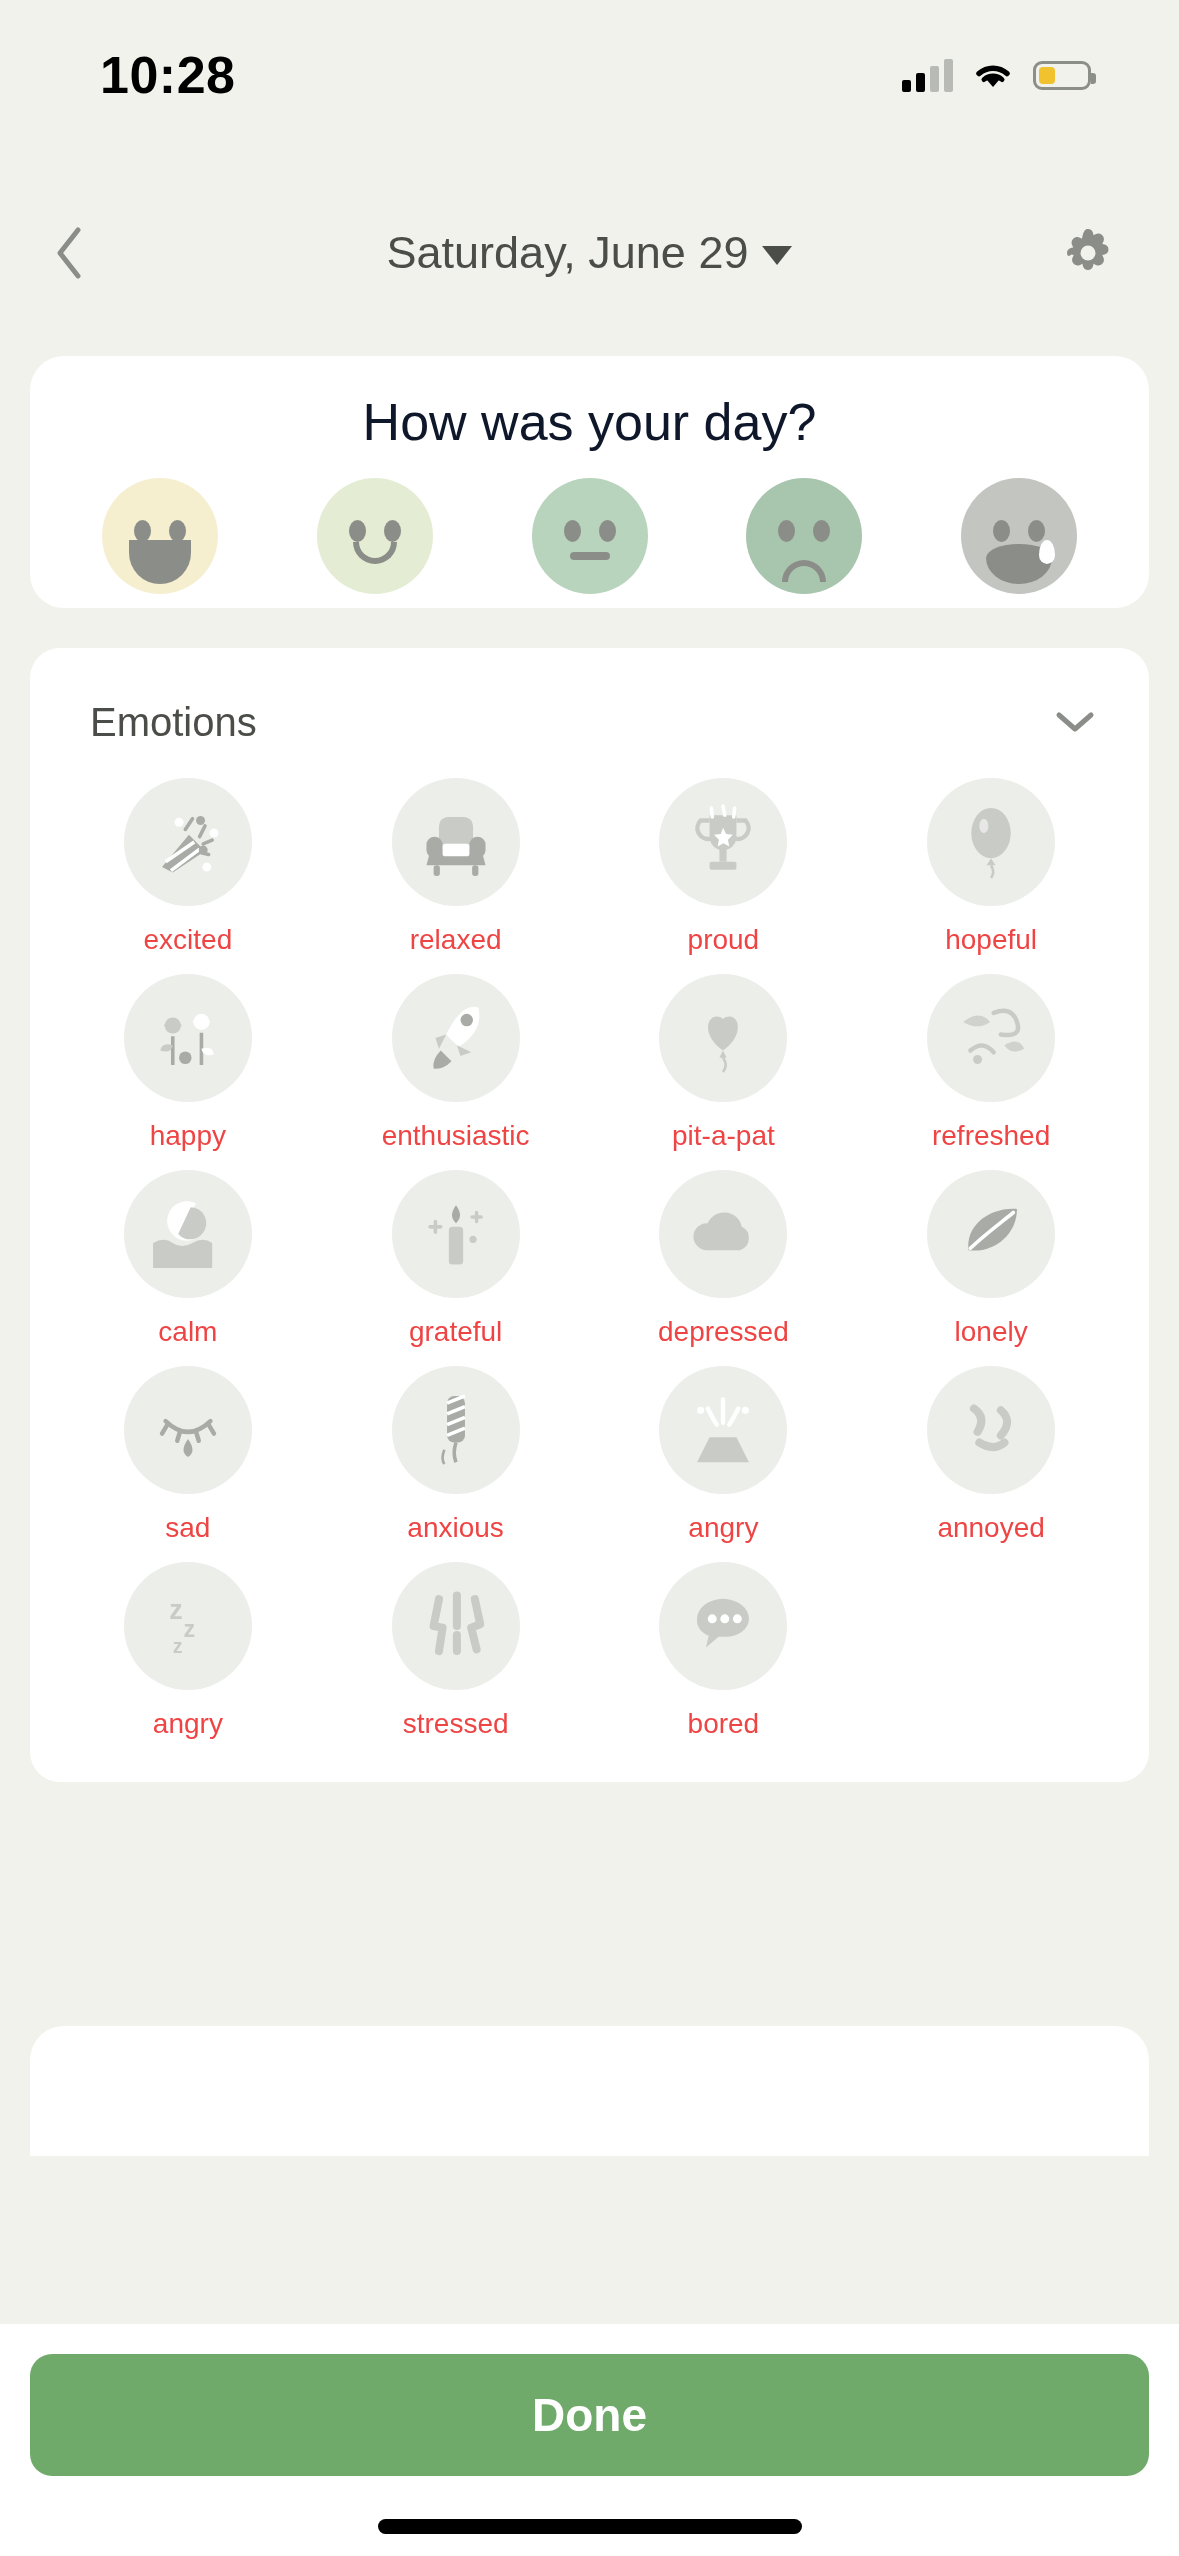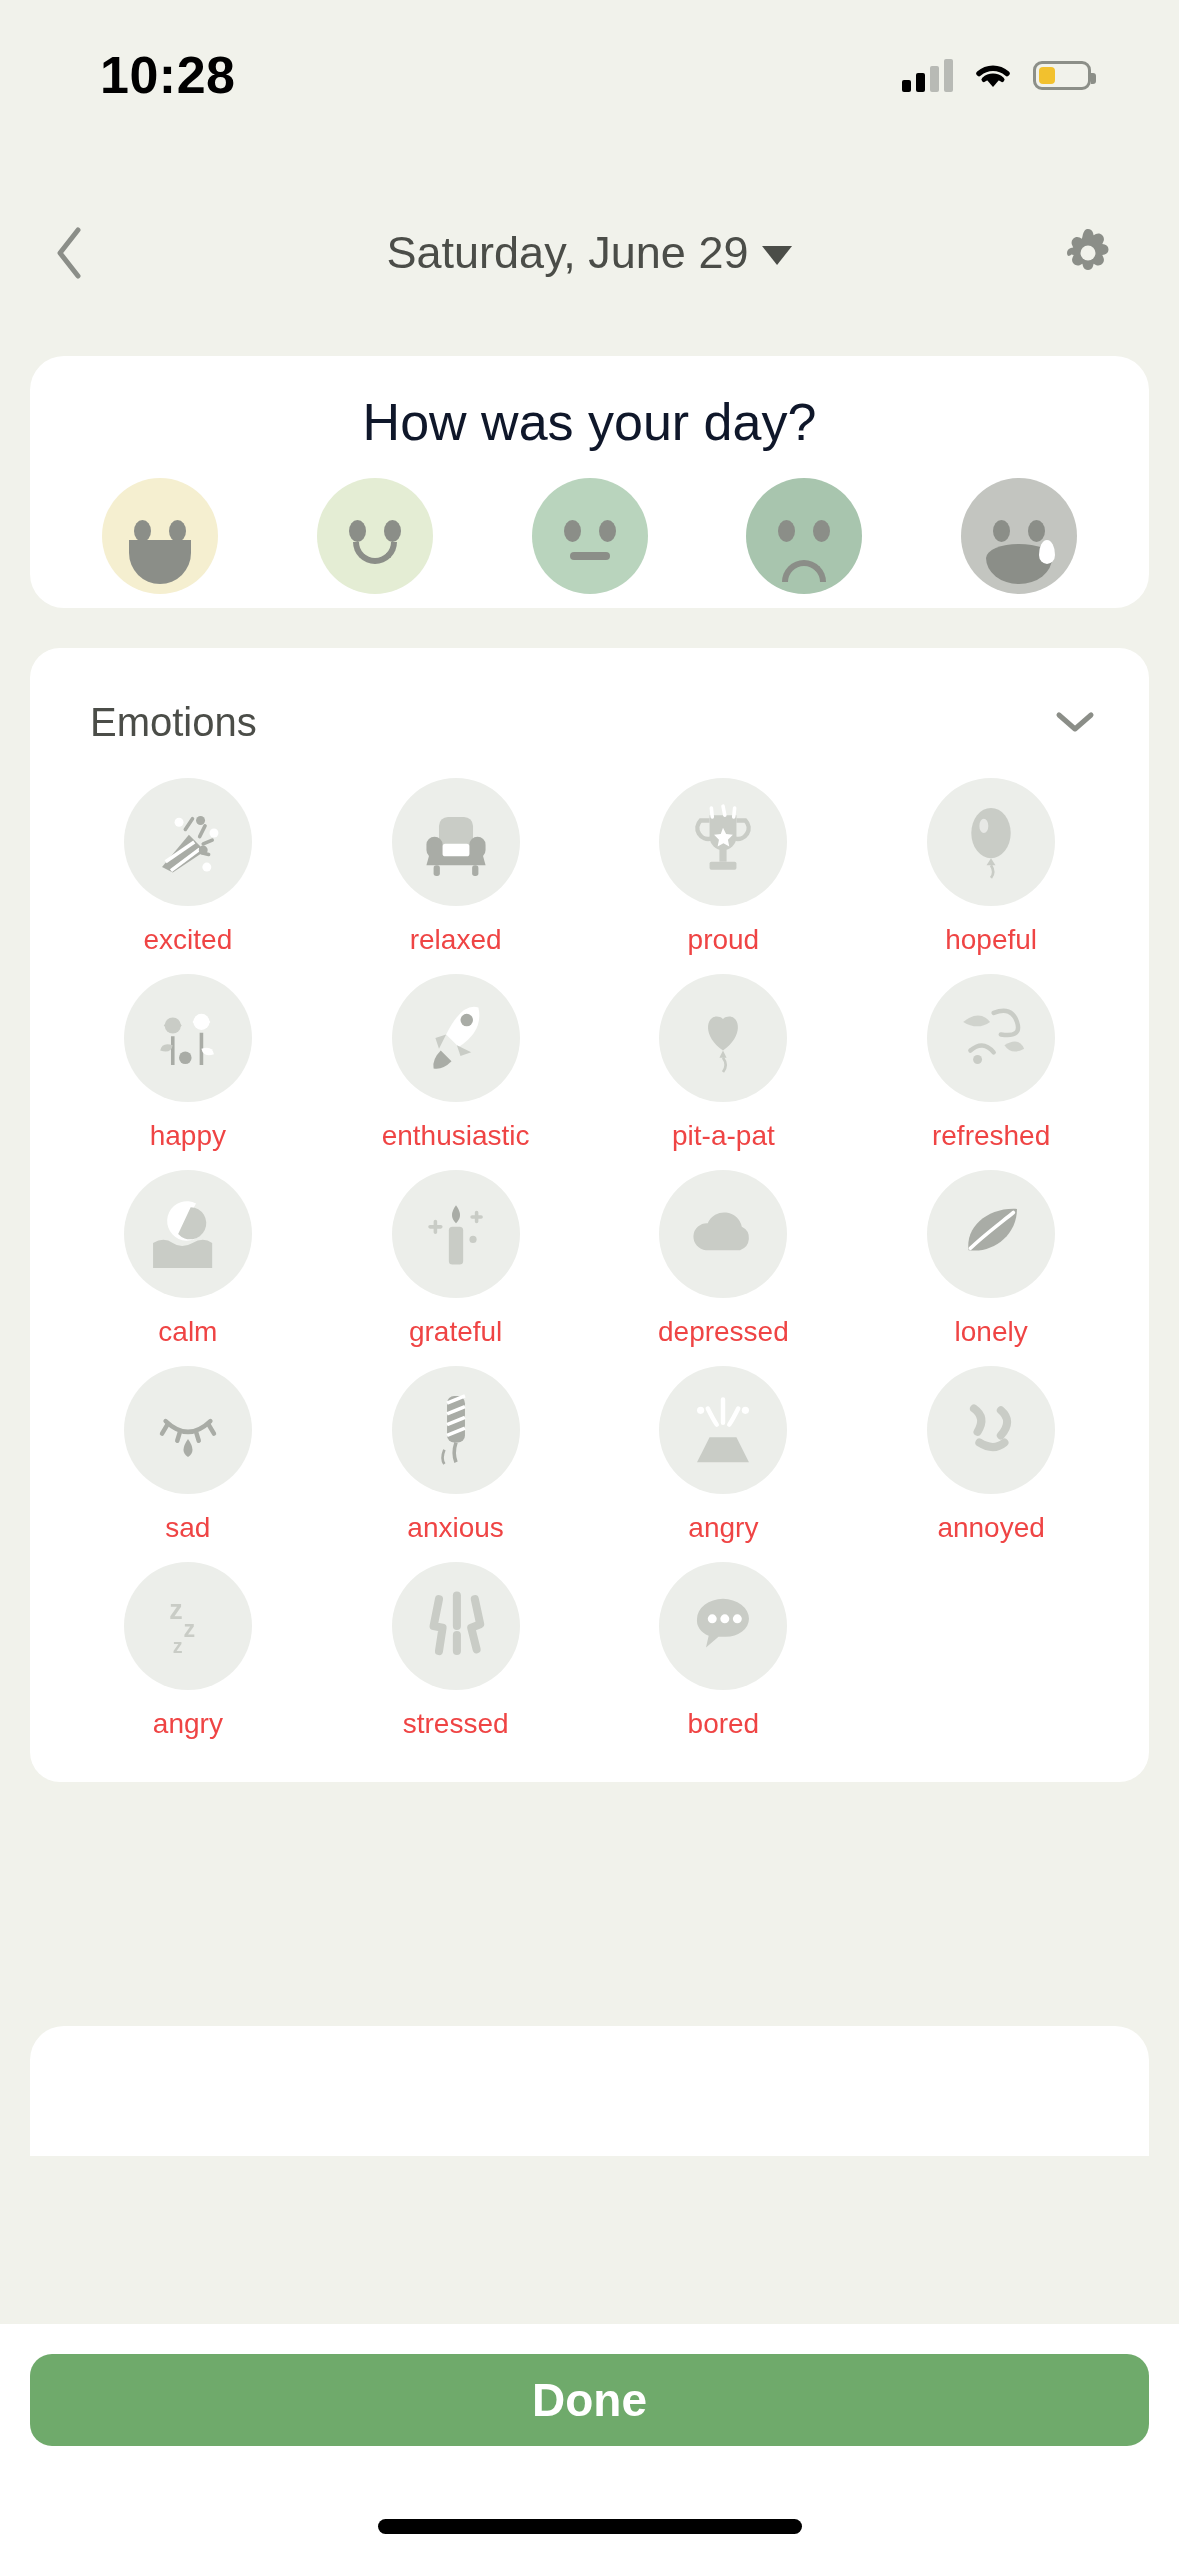--- a/index.html
+++ b/index.html
@@ -91,21 +91,21 @@
   .emo-lbl { margin-top:18px; font-size:28px; color:#ef4444; }
 
   
   .card-peek { position:absolute; left:30px; top:2026px; width:1119px; height:130px;
                background:#fff; border-radius:34px 34px 0 0; }
   .peek-txt { padding:46px 0 0 60px; font-size:40px; color:#4b4d48; }
 
   
   .bottombar { position:absolute; left:0; bottom:0; width:1179px; height:232px; background:#fff; }
   .done {
-    position:absolute; left:30px; top:30px; width:1119px; height:92px;
+    position:absolute; left:30px; top:30px; width:1119px; height:122px;
     background:#6faa6b; border-radius:22px; border:none;
     color:#fff; font-size:46px; font-weight:600;
     font-family:"Liberation Sans", sans-serif;
     display:flex; align-items:center; justify-content:center;
   }
   .home-ind { position:absolute; left:50%; transform:translateX(-50%); bottom:22px;
               width:424px; height:15px; background:#000; border-radius:9px; }
 </style>
 </head>
 <body>

